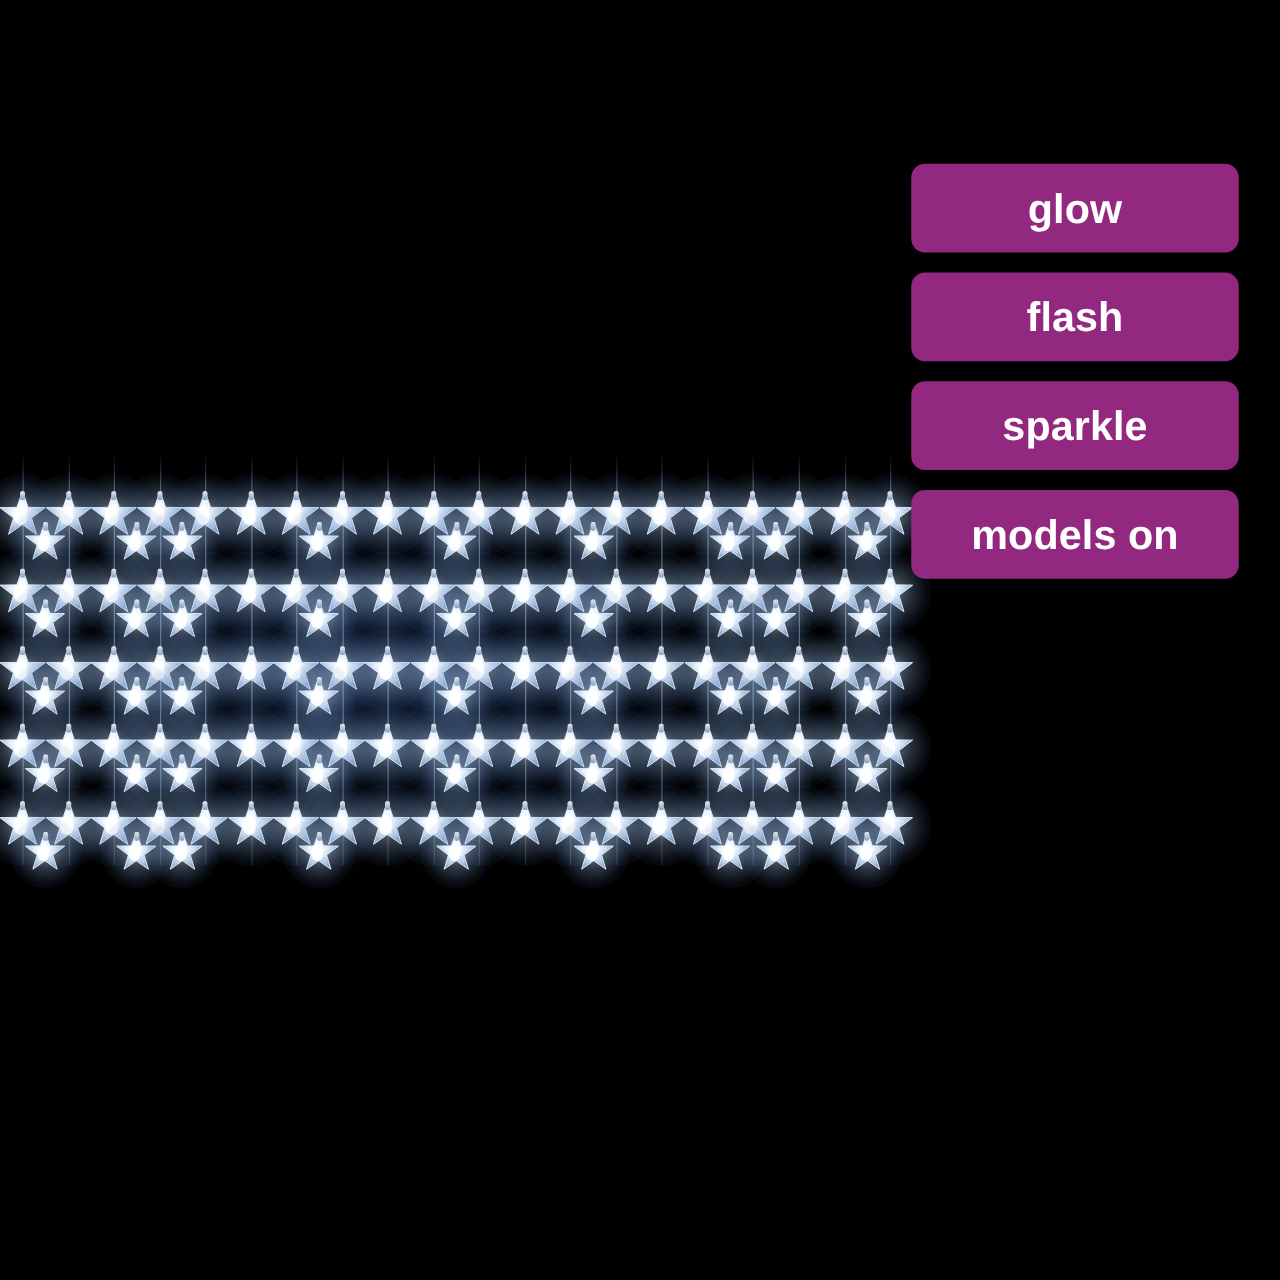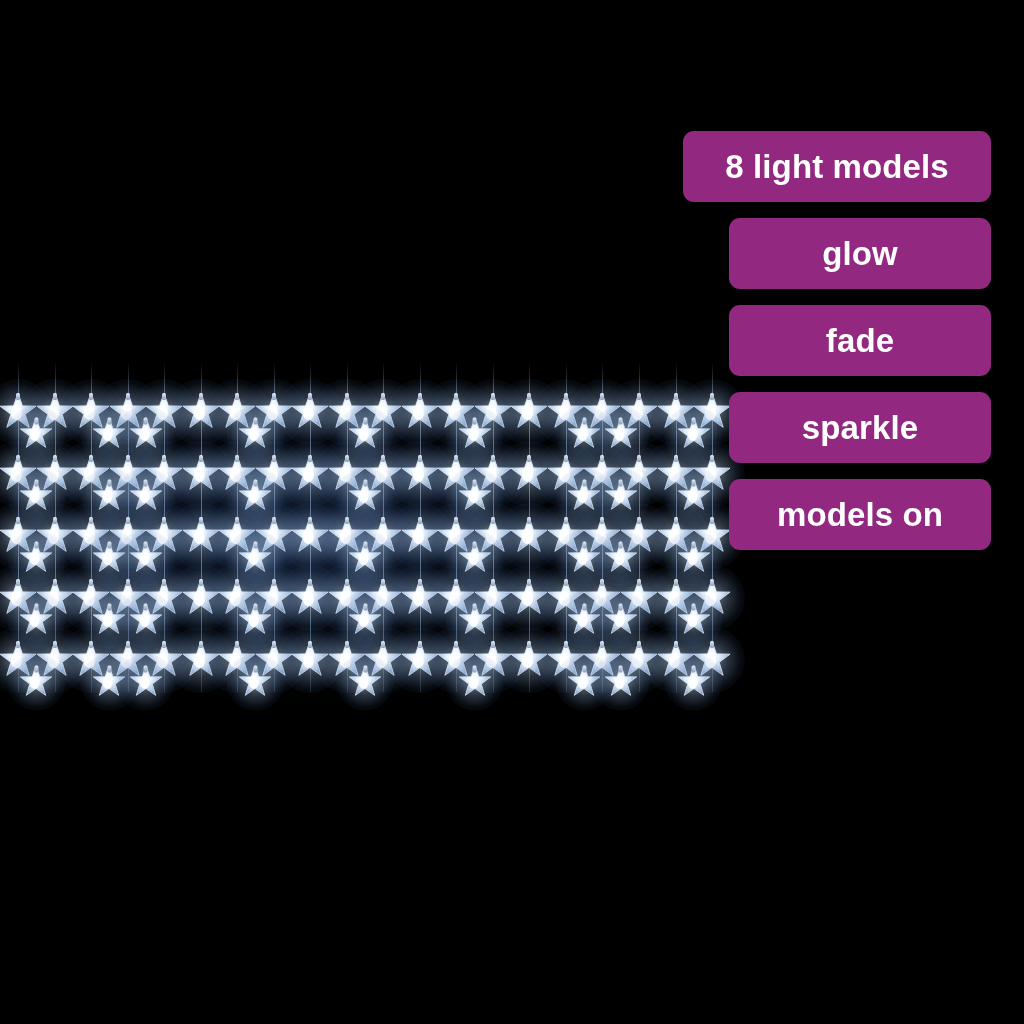--- a/index.html
+++ b/index.html
@@ -2899,28 +2899,25 @@
               <polygon points="16.50,0.00 20.38,11.16 32.19,11.40 22.78,18.54 26.20,29.85 16.50,23.10 6.80,29.85 10.22,18.54 0.81,11.40 12.62,11.16" fill="none" stroke="#ffffff" stroke-width="0.5" opacity="0.55" transform="translate(0.33,0.33) scale(0.62) translate(10.065,10.065)"></polygon>
               <ellipse cx="15.180000000000001" cy="16.830000000000002" rx="4.95" ry="6.6000000000000005" fill="#ffffff" opacity="0.92"></ellipse>
             </svg>
           </div>
           <div class="cap"></div>
         </div>
       </div>
   </div>
 
   <div id="badges">
-      <div class="badge w-xl" style="background: rgb(146, 40, 127); color: rgb(255, 255, 255);">
-        <span>8 light models</span>
-      </div>
       <div class="badge w-md" style="background: rgb(146, 40, 127); color: rgb(255, 255, 255);">
         <span>glow</span>
       </div>
       <div class="badge w-md" style="background: rgb(146, 40, 127); color: rgb(255, 255, 255);">
-        <span>fade</span>
+        <span>flash</span>
       </div>
       <div class="badge w-md" style="background: rgb(146, 40, 127); color: rgb(255, 255, 255);">
         <span>sparkle</span>
       </div>
       <div class="badge w-md" style="background: rgb(146, 40, 127); color: rgb(255, 255, 255);">
         <span>models on</span>
       </div>
     </div>
 
 </div>

